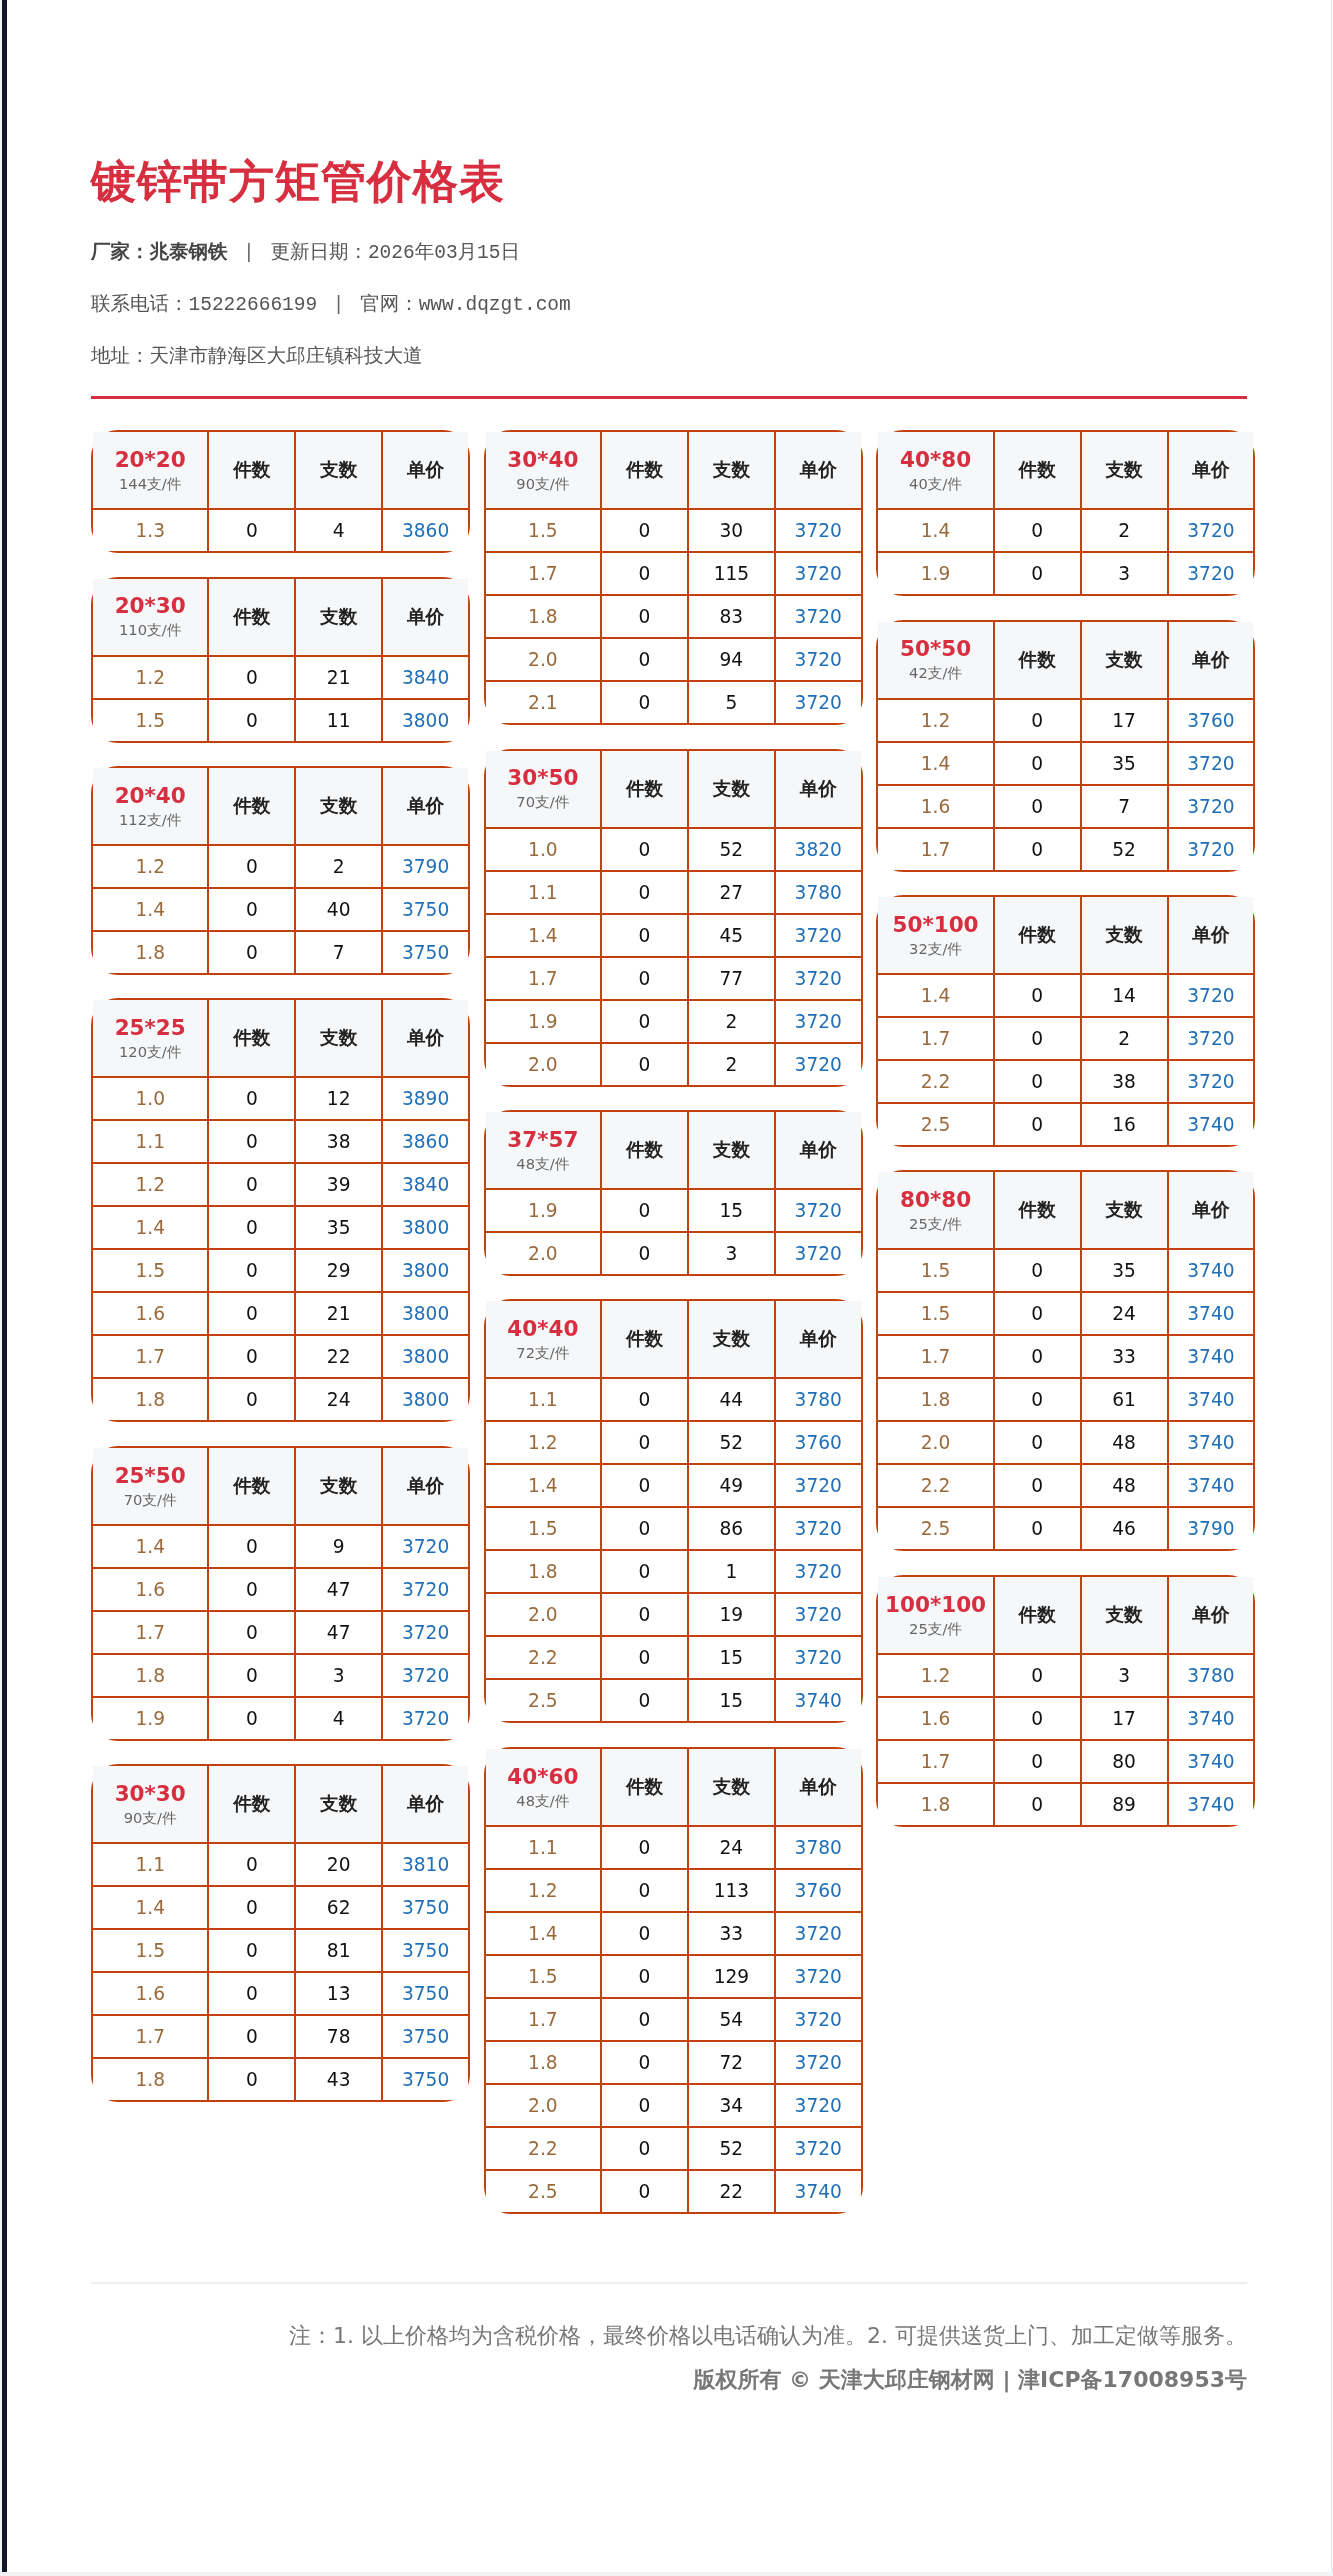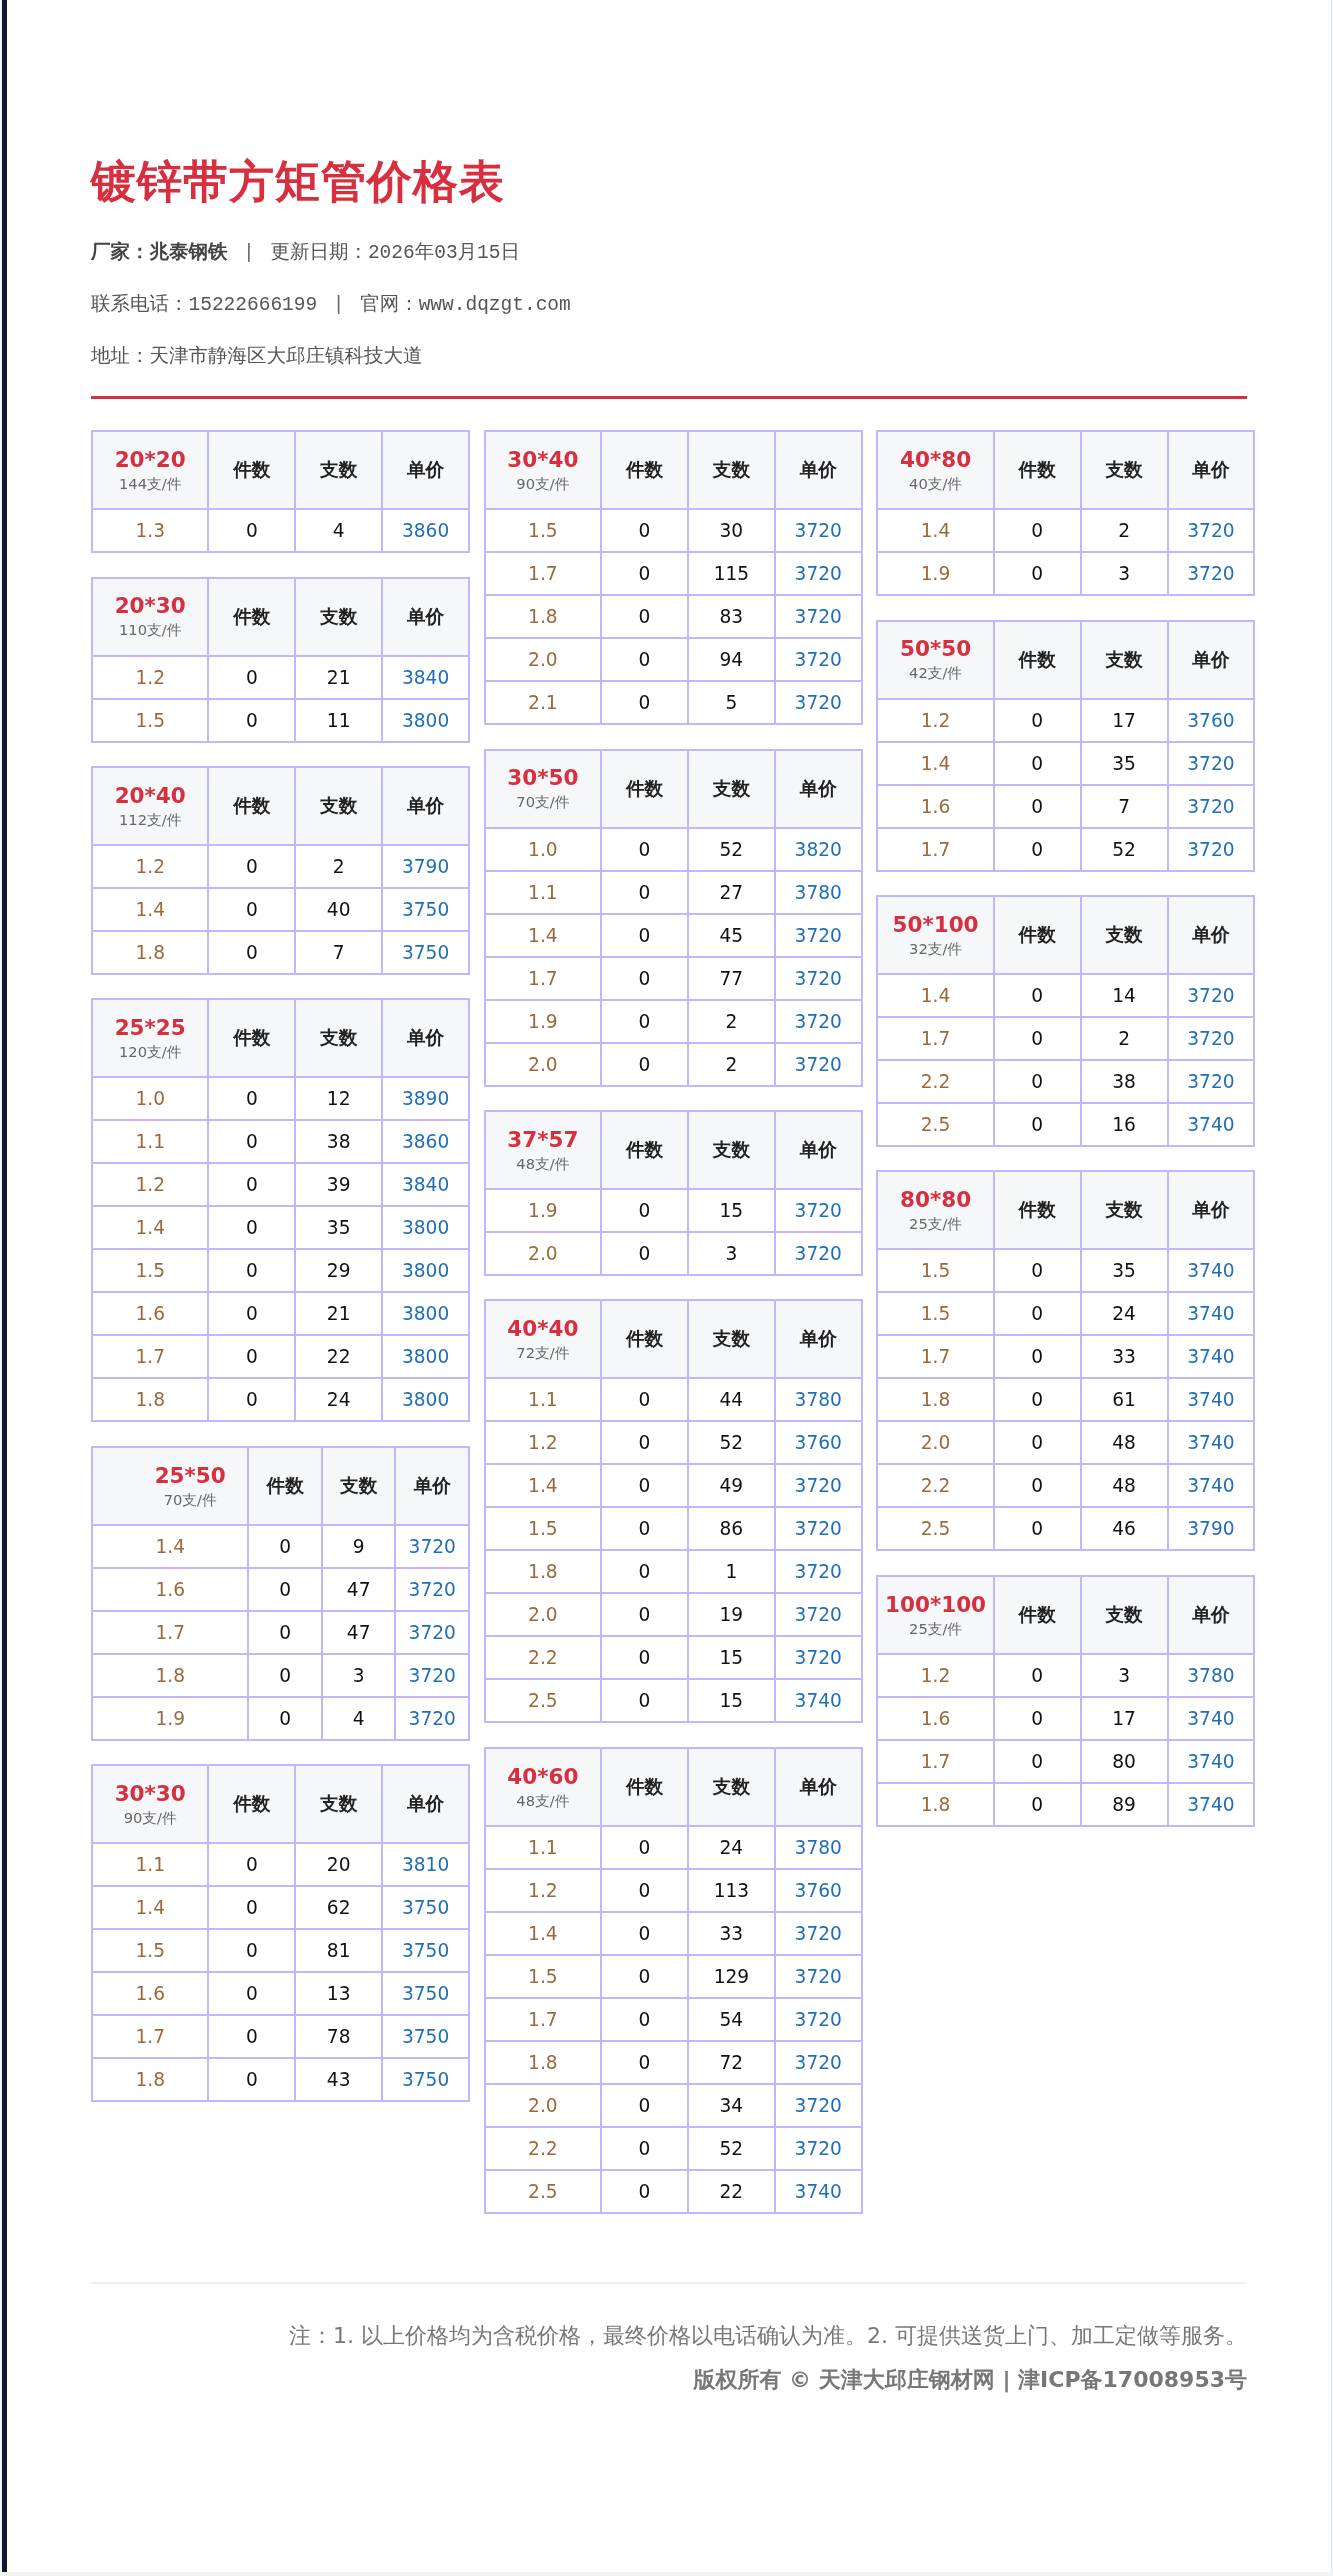--- a/index.html
+++ b/index.html
@@ -49,22 +49,23 @@
     display: flex;
     gap: 13.7px;
     margin-top: 31px;
     align-items: flex-start;
   }
   .col { width: 379px; display: flex; flex-direction: column; gap: 23.4px; }
   table.spec {
     width: 379px;
     border-collapse: separate;
     border-spacing: 2.9px;
-    background: #c4b5fd;
+    background: #c2410c;
     table-layout: fixed;
+    border-radius: 27px;
   }
   table.spec th, table.spec td {
     text-align: center;
     font-size: 18.6px;
     padding: 0;
   }
   table.spec th {
     background: #f6f7f9;
     height: 76px;
     font-weight: bold;
@@ -269,21 +270,21 @@
               <td class="thick">1.8</td>
               <td class="pieces">0</td>
               <td class="count">24</td>
               <td class="price">3800</td>
             </tr>
           </tbody>
         </table>
         <table class="spec">
           <thead>
             <tr>
-              <th class="sizecell" style="width: 31%; padding-left: 40px;">
+              <th class="sizecell" style="width: 31%;">
                 <span class="size">25*50</span>
                 <span class="per">70支/件</span>
               </th>
               <th>件数</th>
               <th>支数</th>
               <th>单价</th>
             </tr>
           </thead>
           <tbody>
             <tr>

